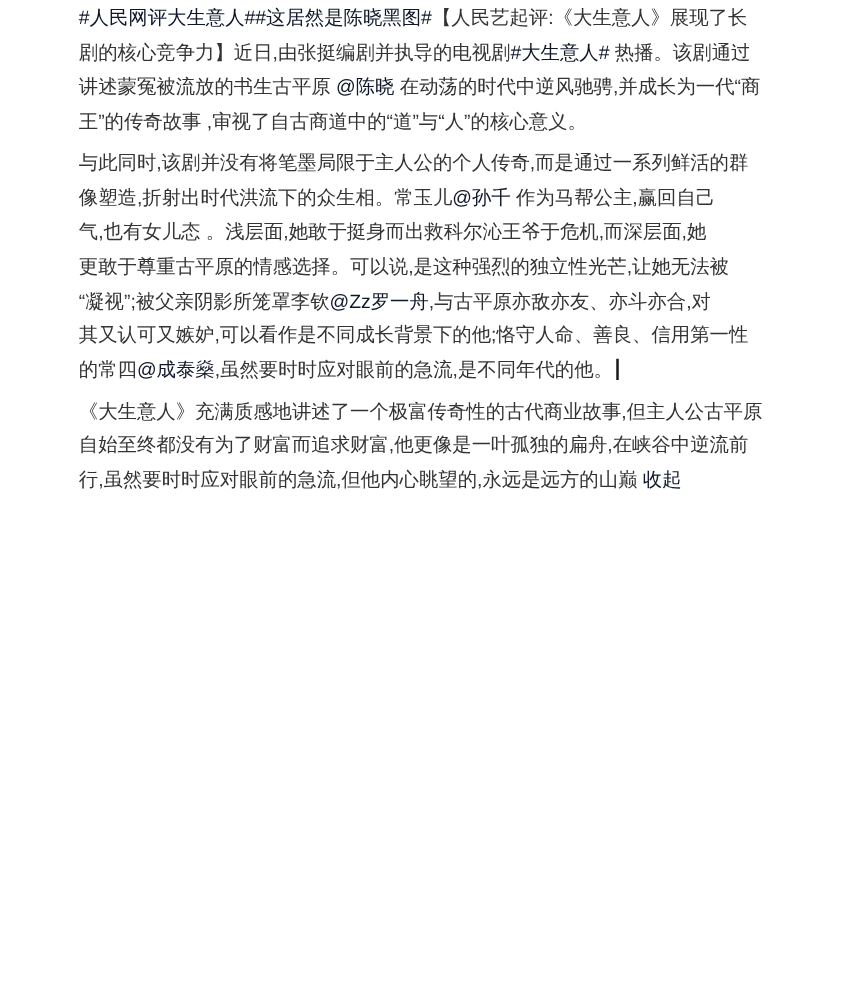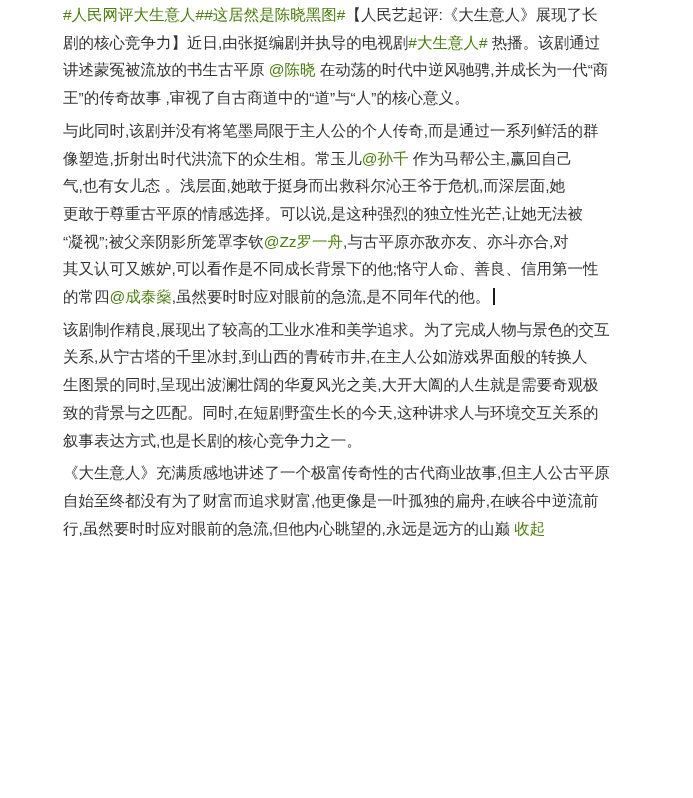--- a/index.html
+++ b/index.html
@@ -22,21 +22,21 @@
   }
   .para {
     margin: 0 0 5px 0;
     white-space: pre-wrap;
     word-break: break-all;
   }
   .run {
     color: #333333;
   }
   .link {
-    color: #4d7c0f;
+    color: #0f172a;
     cursor: pointer;
     text-decoration: none;
   }
   .caret {
     display: inline-block;
     width: 2px;
     height: 17px;
     background: #1a1a1a;
     vertical-align: -3px;
     margin-left: 3px;
@@ -50,21 +50,16 @@
 剧的核心竞争力】近日,由张挺编剧并执导的电视剧</span><span class="link">#大生意人#</span><span class="run"> 热播。该剧通过
 讲述蒙冤被流放的书生古平原 </span><span class="link">@陈晓</span><span class="run"> 在动荡的时代中逆风驰骋,并成长为一代“商
 王”的传奇故事 ,审视了自古商道中的“道”与“人”的核心意义。</span></p>
     <p class="para"><span class="run">与此同时,该剧并没有将笔墨局限于主人公的个人传奇,而是通过一系列鲜活的群
 像塑造,折射出时代洪流下的众生相。常玉儿</span><span class="link">@孙千</span><span class="run"> 作为马帮公主,赢回自己
 气,也有女儿态 。浅层面,她敢于挺身而出救科尔沁王爷于危机,而深层面,她
 更敢于尊重古平原的情感选择。可以说,是这种强烈的独立性光芒,让她无法被
 “凝视”;被父亲阴影所笼罩李钦</span><span class="link">@Zz罗一舟</span><span class="run">,与古平原亦敌亦友、亦斗亦合,对
 其又认可又嫉妒,可以看作是不同成长背景下的他;恪守人命、善良、信用第一性
 的常四</span><span class="link">@成泰燊</span><span class="run">,虽然要时时应对眼前的急流,是不同年代的他。</span><span class="caret"></span></p>
-    <p class="para"><span class="run">该剧制作精良,展现出了较高的工业水准和美学追求。为了完成人物与景色的交互
-关系,从宁古塔的千里冰封,到山西的青砖市井,在主人公如游戏界面般的转换人
-生图景的同时,呈现出波澜壮阔的华夏风光之美,大开大阖的人生就是需要奇观极
-致的背景与之匹配。同时,在短剧野蛮生长的今天,这种讲求人与环境交互关系的
-叙事表达方式,也是长剧的核心竞争力之一。</span></p>
     <p class="para"><span class="run">《大生意人》充满质感地讲述了一个极富传奇性的古代商业故事,但主人公古平原
 自始至终都没有为了财富而追求财富,他更像是一叶孤独的扁舟,在峡谷中逆流前
 行,虽然要时时应对眼前的急流,但他内心眺望的,永远是远方的山巅 </span><span class="link">收起</span></p>
   </div>
 
 </body></html>

